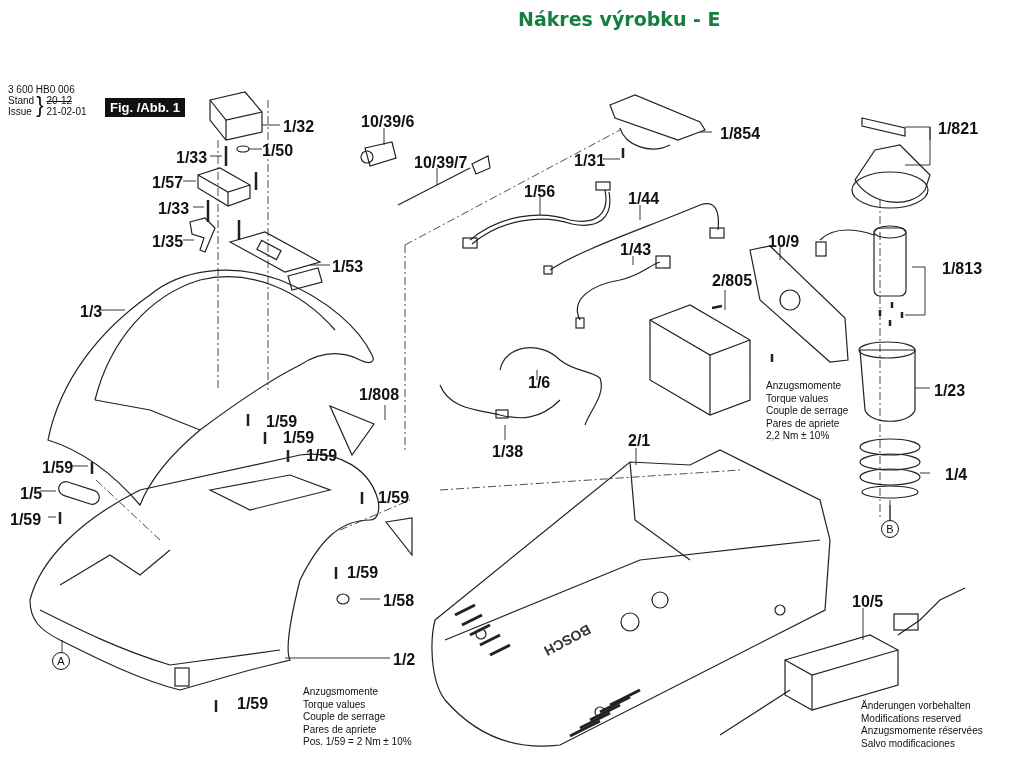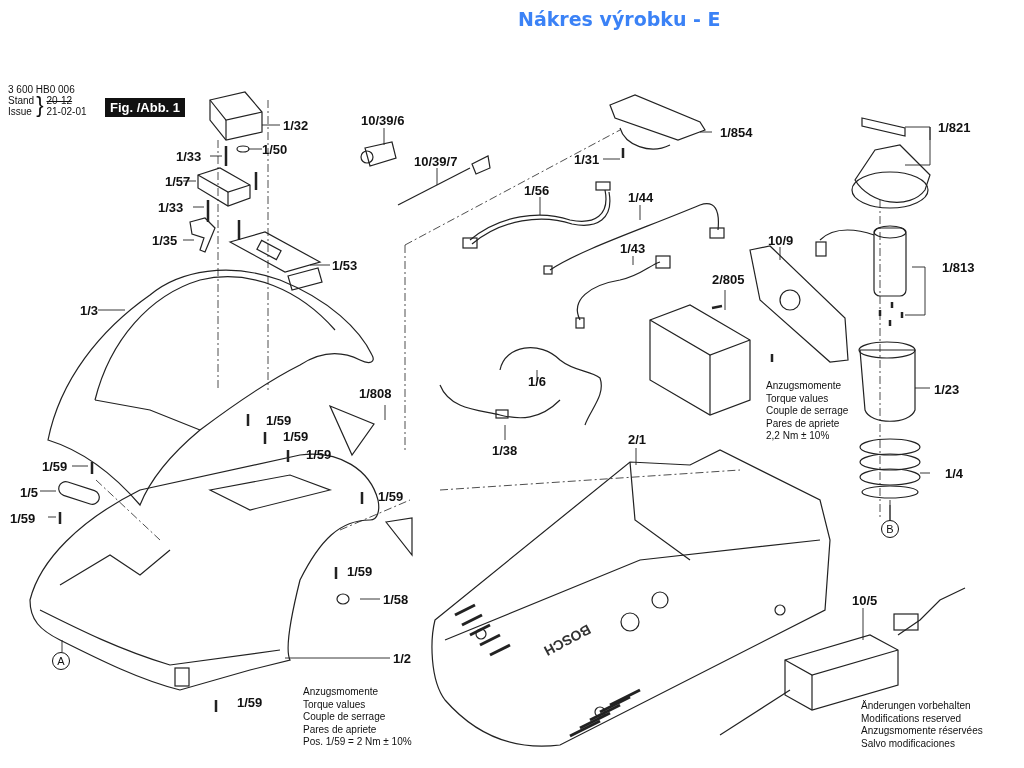--- a/index.html
+++ b/index.html
@@ -1,26 +1,26 @@
 <!DOCTYPE html>
 <html><head>
 <meta charset="utf-8">
 <style>
   html, body { margin: 0; padding: 0; background: #ffffff; }
   body { width: 1024px; height: 768px; position: relative; overflow: hidden;
          font-family: "Liberation Sans", sans-serif; color: #111; }
   .title { position: absolute; left: 518px; top: 8px; font-family: "DejaVu Sans", sans-serif;
-           font-weight: bold; font-size: 19px; color: #3b82f6; }
+           font-weight: bold; font-size: 19px; color: #15803d; }
   .meta { position: absolute; left: 8px; top: 84px; font-size: 10px; line-height: 11px; color: #111; }
   .meta .row { display: flex; align-items: flex-start; }
   .meta .brace { font-size: 22px; line-height: 20px; margin: 0 3px 0 2px; }
   .meta .strike { text-decoration: line-through; }
   .fig { position: absolute; left: 105px; top: 98px; background: #111; color: #fff;
          font-weight: bold; font-size: 13px; padding: 2px 5px; }
-  .lbl { position: absolute; font-weight: bold; font-size: 13px; color: #111; white-space: nowrap; }
+  .lbl { position: absolute; font-weight: bold; font-size: 16px; color: #111; white-space: nowrap; }
   .note { position: absolute; font-size: 10px; line-height: 12.5px; color: #111; white-space: nowrap; }
   svg.draw { position: absolute; left: 0; top: 0; }
   .circ { position: absolute; width: 16px; height: 16px; border: 1px solid #111; border-radius: 50%;
           font-size: 11px; text-align: center; line-height: 16px; background: #fff; }
 </style>
 </head>
 <body>
 
 <div class="title">Nákres výrobku - E</div>
 
@@ -261,21 +261,21 @@
     <path d="M62 640 L62 652"></path>
       <path d="M890 505 L890 520"></path>
   </g>
 
   <text x="555" y="648" transform="rotate(-28 555 648) rotate(180 575 645)" font-family="Liberation Sans, sans-serif" font-weight="bold" font-size="14" fill="#333" stroke="none">BOSCH</text>
 </svg>
 
 <div class="lbl" style="left:283px;top:118px">1/32</div>
 <div class="lbl" style="left:262px;top:142px">1/50</div>
 <div class="lbl" style="left:176px;top:149px">1/33</div>
-<div class="lbl" style="left:165px;top:174px">1/57</div>
+<div class="lbl" style="left:152px;top:174px">1/57</div>
 <div class="lbl" style="left:158px;top:200px">1/33</div>
 <div class="lbl" style="left:152px;top:233px">1/35</div>
 <div class="lbl" style="left:332px;top:258px">1/53</div>
 <div class="lbl" style="left:80px;top:303px">1/3</div>
 <div class="lbl" style="left:361px;top:113px">10/39/6</div>
 <div class="lbl" style="left:414px;top:154px">10/39/7</div>
 <div class="lbl" style="left:720px;top:125px">1/854</div>
 <div class="lbl" style="left:574px;top:152px">1/31</div>
 <div class="lbl" style="left:524px;top:183px">1/56</div>
 <div class="lbl" style="left:628px;top:190px">1/44</div>

